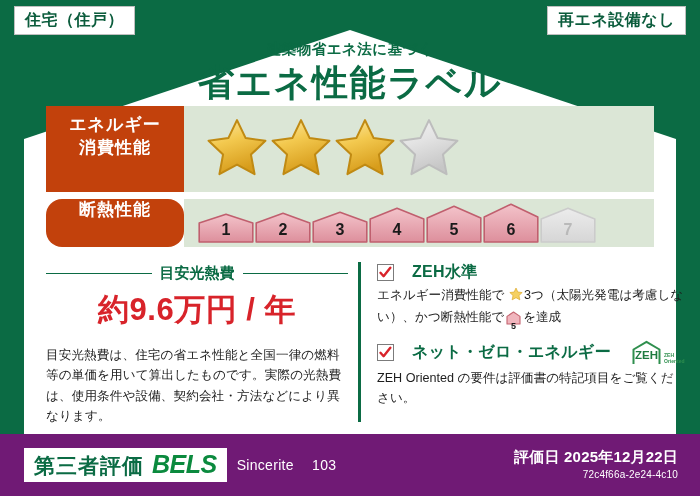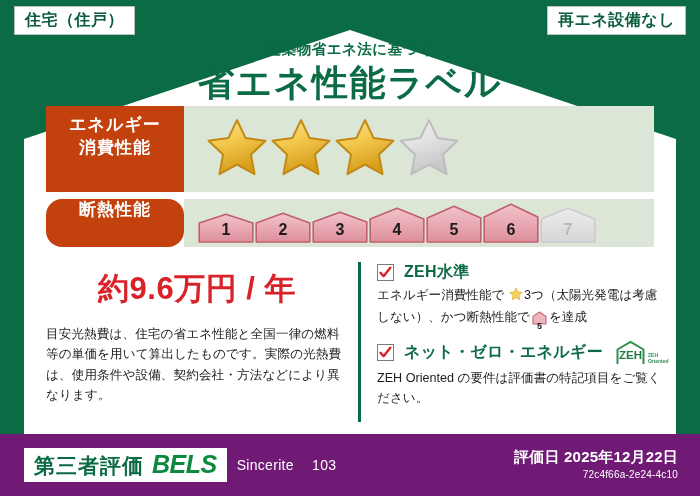--- a/index.html
+++ b/index.html
@@ -157,21 +157,21 @@
     font-size: 12.6px;
     line-height: 1.62;
     color: #1d1d1d;
     letter-spacing: 0.1px;
   }
 
   .check-item { margin-bottom: 8px; }
   .check-head {
     display: flex;
     align-items: center;
-    gap: 10px;
+    gap: 18px;
   }
   .checkbox {
     width: 17px; height: 17px;
     flex: 0 0 17px;
     border: 1px solid #7b7b7b;
     background: #fff;
     position: relative;
   }
   .checkbox svg { position: absolute; left: 1px; top: 1px; }
   .check-title {
@@ -405,20 +405,25 @@
             </span>
           </div>
       </div>
     </div>
 
   </div>
 
   <div class="lower">
 
     <div class="lower-left">
+      <div class="cost-head">
+        <span class="rule"></span>
+        <span>目安光熱費</span>
+        <span class="rule"></span>
+      </div>
       <div class="cost-value">約9.6万円 / 年</div>
       <div class="cost-note">目安光熱費は、住宅の省エネ性能と全国一律の燃料等の単価を用いて算出したものです。実際の光熱費は、使用条件や設備、契約会社・方法などにより異なります。</div>
     </div>
 
     <div class="lower-right">
 
       <div class="check-item">
         <div class="check-head">
           <span class="checkbox">
             <svg width="13" height="13" viewBox="0 0 13 13" aria-hidden="true">

